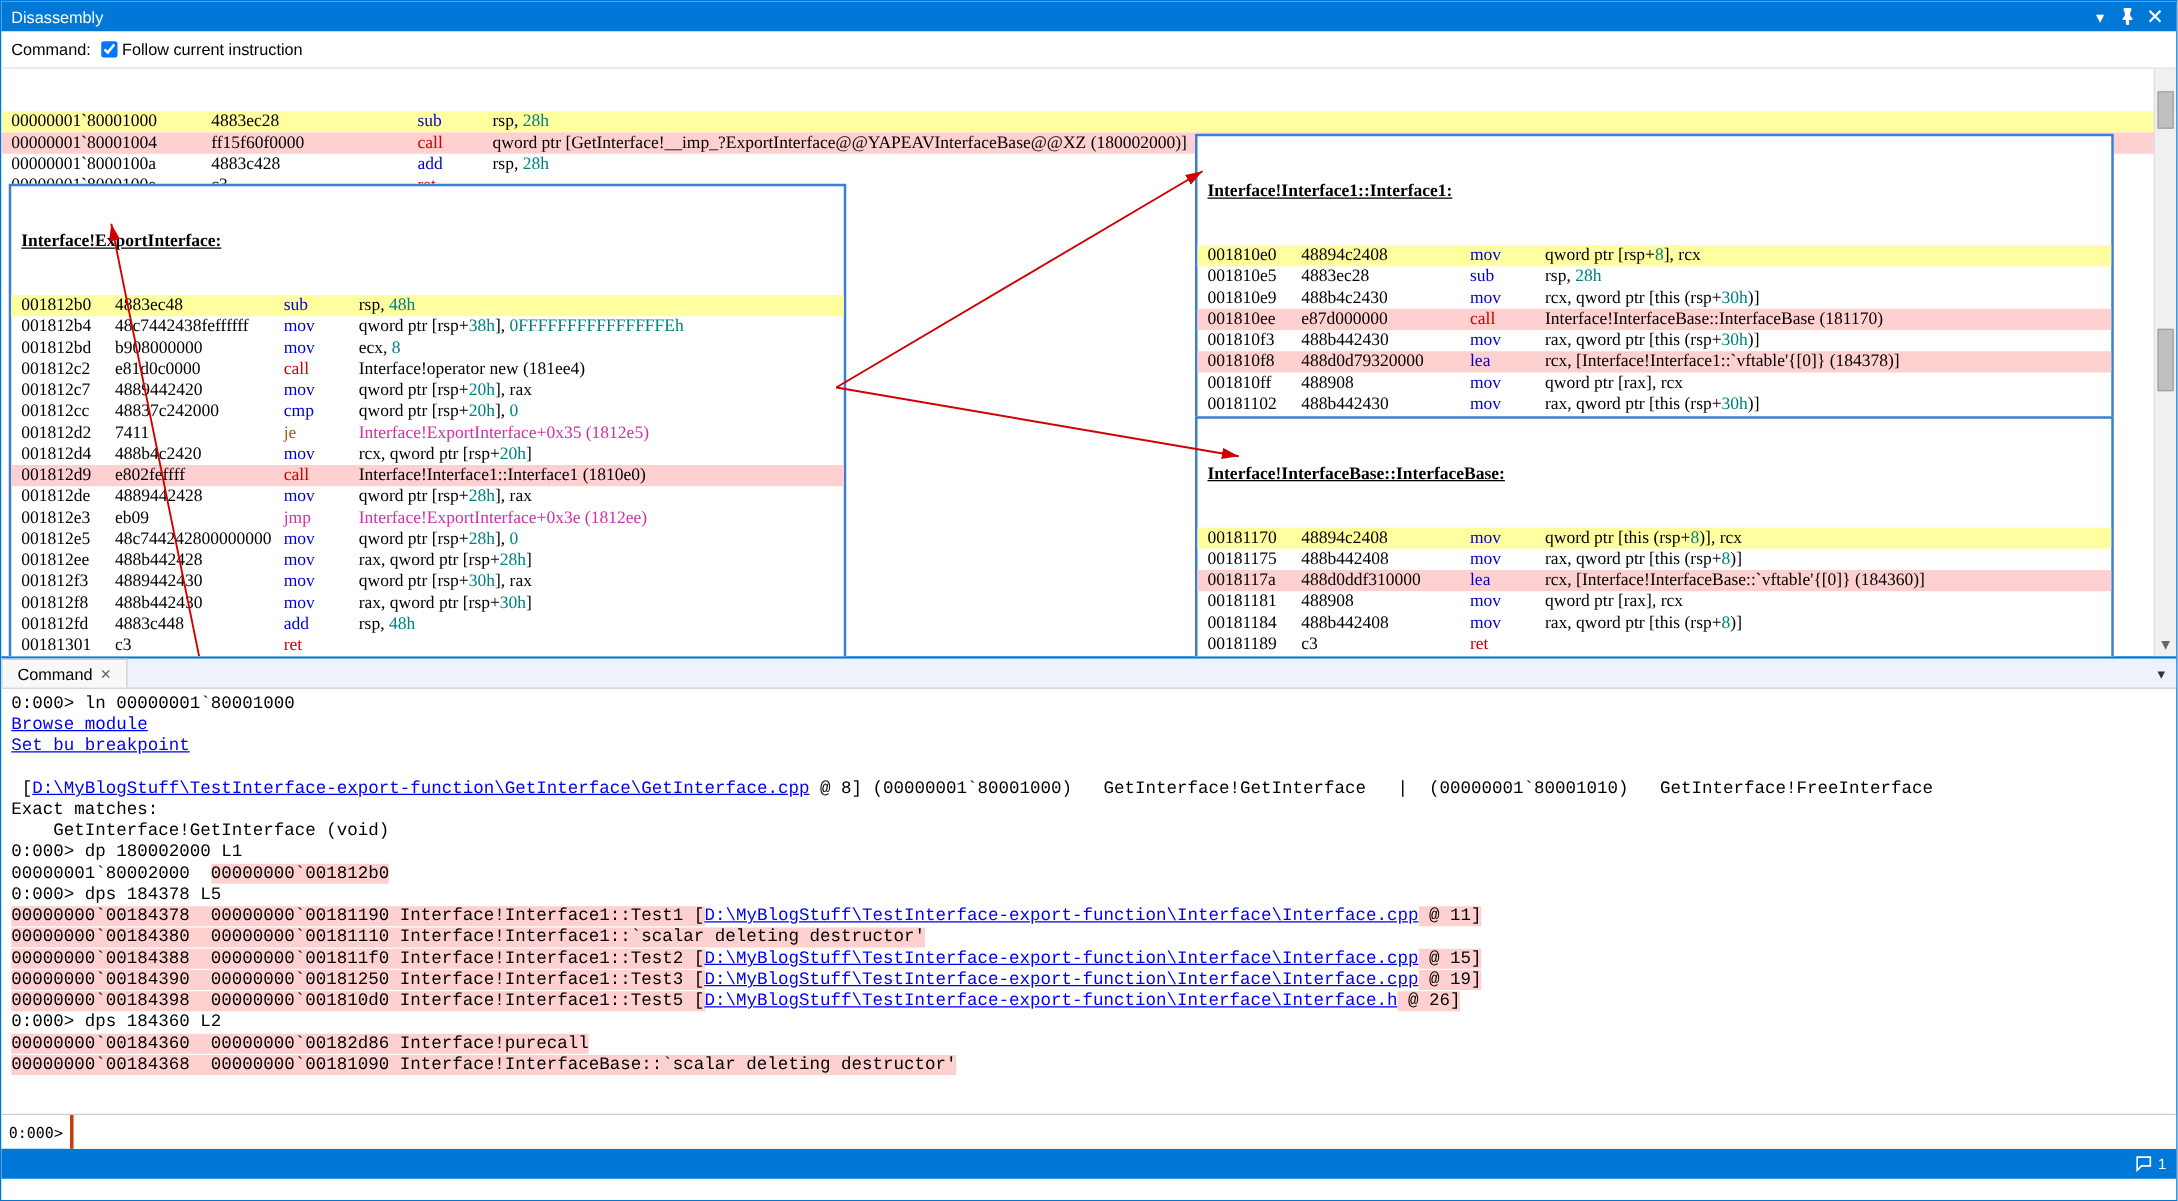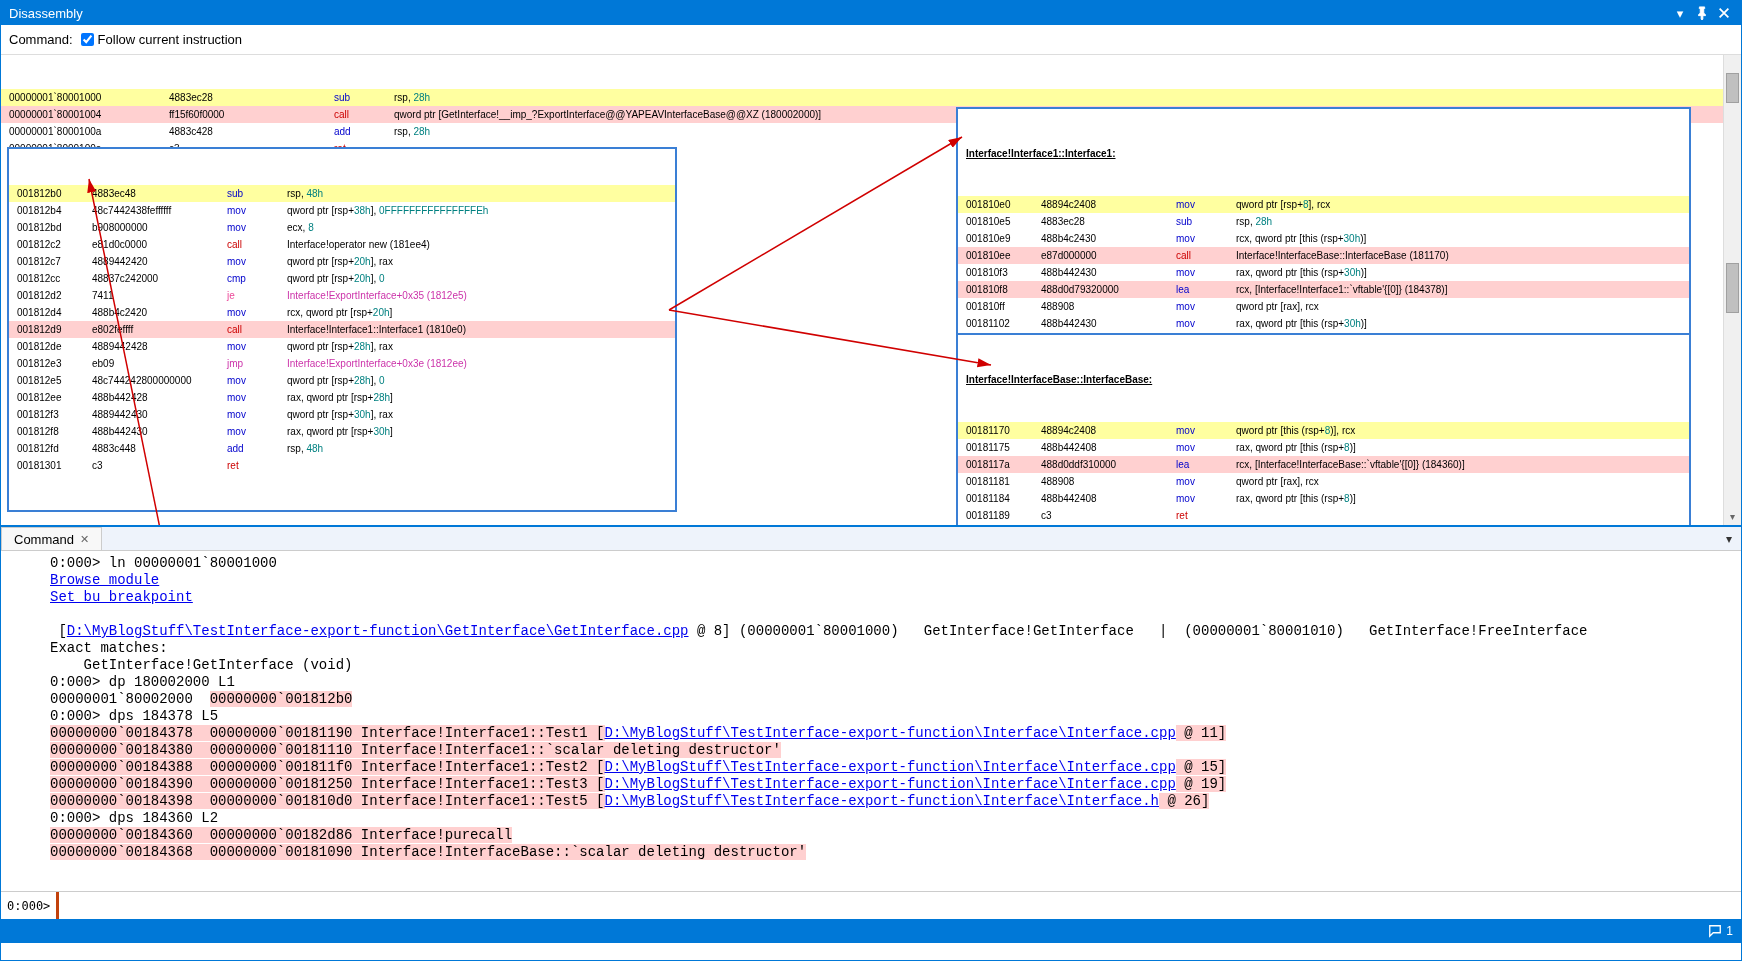--- a/index.html
+++ b/index.html
@@ -4,51 +4,51 @@
 <style>
 * { box-sizing: border-box; margin: 0; padding: 0; }
 body { font-family: "Segoe UI", Arial, sans-serif; font-size: 12px; background: #fff; width: 1742px; height: 961px; position: relative; overflow: hidden; border: 1px solid #0078d7; }
 .titlebar { background: #0078d7; color: #fff; height: 24px; display: flex; align-items: center; padding: 0 8px; font-size: 13px; }
 .titlebar .spacer { flex: 1; }
 .titlebar .wbtn { width: 18px; height: 18px; margin-left: 4px; display: flex; align-items: center; justify-content: center; cursor: pointer; }
 .addrbar { height: 30px; display: flex; align-items: center; padding: 4px 8px; border-bottom: 1px solid #ddd; gap: 8px; }
 .addrbar label { font-size: 13px; }
 .addrbar input[type=text] { width: 360px; height: 22px; border: 1px solid #7a9ec9; padding: 0 6px; font-family: inherit; font-size: 13px; color: #d08000; }
 .addrbar .follow { display: flex; align-items: center; gap: 4px; font-size: 13px; }
-.disasm-area { position: relative; height: 470px; font-family: Liberation Sans, sans-serif; font-size: 10px; line-height: 17px; white-space: pre; overflow: hidden; }
+.disasm-area { position: relative; height: 470px; font-family: Liberation Serif, serif; font-size: 14px; line-height: 17px; white-space: pre; overflow: hidden; }
 .scrollbar-v { position: absolute; right: 0; top: 0; bottom: 0; width: 18px; background: #f0f0f0; border-left: 1px solid #ddd; }
 .scrollbar-v .arrow { height: 18px; display: flex; align-items: center; justify-content: center; color: #666; cursor: pointer; }
 .scrollbar-v .track { position: absolute; top: 18px; bottom: 18px; left: 0; right: 0; }
 .scrollbar-v .thumb { position: absolute; left: 2px; right: 2px; top: 0; height: 30px; background: #c0c0c0; border: 1px solid #a0a0a0; }
 .scrollbar-v .handle { position: absolute; left: 2px; right: 2px; top: 190px; height: 50px; background: #c0c0c0; border: 1px solid #a0a0a0; }
 .row { display: flex; padding: 0 8px; }
 .row .addr { width: 160px; }
 .row .bytes { width: 165px; }
 .row .mnem { width: 60px; }
 .row .oper { flex: 1; }
 .row.hl-yellow { background: #ffffa0; }
 .row.hl-pink { background: #ffd0d0; }
 .mnem.blue { color: #0000cc; }
 .mnem.red { color: #cc0000; }
-.mnem.orange { color: #ec4899; }
+.mnem.orange { color: #a16207; }
 .mnem.pink { color: #cc33aa; }
 .box { position: absolute; border: 2px solid #3a7fd5; background: #fff; padding: 2px 0; }
 .box .fnhdr { padding: 0 8px; text-decoration: underline; font-weight: bold; }
 .box .row .addr { width: 75px; }
 .box .row .bytes { width: 135px; }
 .box.left { left: 6px; top: 92px; width: 670px; }
 .box.right1 { left: 955px; top: 52px; width: 735px; }
 .box.right2 { left: 955px; top: 278px; width: 735px; }
 svg.arrows { position: absolute; left: 0; top: 0; width: 100%; height: 100%; pointer-events: none; }
 .cmd-pane { border-top: 2px solid #0078d7; }
 .cmd-tabbar { height: 24px; background: #eef3fb; display: flex; align-items: stretch; border-bottom: 1px solid #ccc; position: relative; }
 .cmd-tab { padding: 3px 12px; background: #f8f8f8; border: 1px solid #ccc; border-bottom: none; display: flex; align-items: center; gap: 6px; font-size: 13px; }
 .cmd-tab .x { color: #666; cursor: pointer; font-size: 11px; }
 .cmd-tabbar .dd { position: absolute; right: 4px; top: 4px; width: 16px; height: 16px; display: flex; align-items: center; justify-content: center; cursor: pointer; color: #333; }
-.cmd-body { height: 340px; overflow: auto; padding: 4px 8px; font-family: Consolas, "Courier New", monospace; font-size: 14px; line-height: 17px; white-space: pre; margin-left: 41px; }
+.cmd-body { height: 340px; overflow: auto; padding: 4px 8px; font-family: Consolas, "Courier New", monospace; font-size: 14px; line-height: 17px; white-space: pre; }
 .cmd-body a { color: #0000ee; text-decoration: underline; }
 .cmd-body .hl-pink { background: #ffd0d0; display: inline; }
 .cmd-input { display: flex; border-top: 1px solid #ccc; height: 28px; align-items: center; }
 .cmd-input .prompt { padding: 0 6px; font-family: Consolas, monospace; font-size: 12px; border-right: 3px solid #c2410c; height: 100%; display: flex; align-items: center; }
 .cmd-input input { flex: 1; border: none; height: 100%; padding: 0 6px; font-family: Consolas, monospace; font-size: 14px; outline: none; }
 .statusbar { height: 24px; background: #0078d7; display: flex; align-items: center; justify-content: flex-end; padding: 0 8px; color: #fff; }
 .statusbar .item { display: flex; align-items: center; gap: 4px; margin-left: 12px; }
 .icon-svg { width: 14px; height: 14px; fill: #fff; stroke: #fff; }
 </style>
 </head>
@@ -75,20 +75,21 @@
   <div class="follow">
     <input type="checkbox" checked="" style="">
     <span>Follow current instruction</span>
   </div>
 </div>
 
 <div class="disasm-area">
   <div id="top-rows"><div class="row hl-yellow"><span class="addr">00000001`80001000</span><span class="bytes">4883ec28</span><span class="mnem blue">sub</span><span class="oper">rsp, <span style="color:#008080">28h</span></span></div><div class="row hl-pink"><span class="addr">00000001`80001004</span><span class="bytes">ff15f60f0000</span><span class="mnem red">call</span><span class="oper">qword ptr [GetInterface!__imp_?ExportInterface@@YAPEAVInterfaceBase@@XZ (180002000)]</span></div><div class="row"><span class="addr">00000001`8000100a</span><span class="bytes">4883c428</span><span class="mnem blue">add</span><span class="oper">rsp, <span style="color:#008080">28h</span></span></div><div class="row"><span class="addr">00000001`8000100e</span><span class="bytes">c3</span><span class="mnem red">ret</span><span class="oper"></span></div><div class="row"><span class="addr">00000001`8000100f</span><span class="bytes">cc</span><span class="mnem blue">int</span><span class="oper">    <span style="color:#008080">3</span></span></div></div>
 
   <div class="box left">
+    <div class="fnhdr">Interface!ExportInterface:</div>
     <div id="box-left-rows"><div class="row hl-yellow"><span class="addr" style="width:75px">001812b0</span><span class="bytes" style="width:135px">4883ec48</span><span class="mnem blue">sub</span><span class="oper">rsp, <span style="color:#008080">48h</span></span></div><div class="row"><span class="addr" style="width:75px">001812b4</span><span class="bytes" style="width:135px">48c7442438feffffff</span><span class="mnem blue">mov</span><span class="oper">qword ptr [rsp+<span style="color:#008080">38h</span>], <span style="color:#008080">0FFFFFFFFFFFFFFFEh</span></span></div><div class="row"><span class="addr" style="width:75px">001812bd</span><span class="bytes" style="width:135px">b908000000</span><span class="mnem blue">mov</span><span class="oper">ecx, <span style="color:#008080">8</span></span></div><div class="row"><span class="addr" style="width:75px">001812c2</span><span class="bytes" style="width:135px">e81d0c0000</span><span class="mnem red">call</span><span class="oper">Interface!operator new (181ee4)</span></div><div class="row"><span class="addr" style="width:75px">001812c7</span><span class="bytes" style="width:135px">4889442420</span><span class="mnem blue">mov</span><span class="oper">qword ptr [rsp+<span style="color:#008080">20h</span>], rax</span></div><div class="row"><span class="addr" style="width:75px">001812cc</span><span class="bytes" style="width:135px">48837c242000</span><span class="mnem blue">cmp</span><span class="oper">qword ptr [rsp+<span style="color:#008080">20h</span>], <span style="color:#008080">0</span></span></div><div class="row"><span class="addr" style="width:75px">001812d2</span><span class="bytes" style="width:135px">7411</span><span class="mnem orange">je</span><span class="oper"><span style="color:#cc33aa">Interface!ExportInterface+0x35 (1812e5)</span></span></div><div class="row"><span class="addr" style="width:75px">001812d4</span><span class="bytes" style="width:135px">488b4c2420</span><span class="mnem blue">mov</span><span class="oper">rcx, qword ptr [rsp+<span style="color:#008080">20h</span>]</span></div><div class="row hl-pink"><span class="addr" style="width:75px">001812d9</span><span class="bytes" style="width:135px">e802feffff</span><span class="mnem red">call</span><span class="oper">Interface!Interface1::Interface1 (1810e0)</span></div><div class="row"><span class="addr" style="width:75px">001812de</span><span class="bytes" style="width:135px">4889442428</span><span class="mnem blue">mov</span><span class="oper">qword ptr [rsp+<span style="color:#008080">28h</span>], rax</span></div><div class="row"><span class="addr" style="width:75px">001812e3</span><span class="bytes" style="width:135px">eb09</span><span class="mnem pink">jmp</span><span class="oper"><span style="color:#cc33aa">Interface!ExportInterface+0x3e (1812ee)</span></span></div><div class="row"><span class="addr" style="width:75px">001812e5</span><span class="bytes" style="width:135px">48c744242800000000</span><span class="mnem blue">mov</span><span class="oper">qword ptr [rsp+<span style="color:#008080">28h</span>], <span style="color:#008080">0</span></span></div><div class="row"><span class="addr" style="width:75px">001812ee</span><span class="bytes" style="width:135px">488b442428</span><span class="mnem blue">mov</span><span class="oper">rax, qword ptr [rsp+<span style="color:#008080">28h</span>]</span></div><div class="row"><span class="addr" style="width:75px">001812f3</span><span class="bytes" style="width:135px">4889442430</span><span class="mnem blue">mov</span><span class="oper">qword ptr [rsp+<span style="color:#008080">30h</span>], rax</span></div><div class="row"><span class="addr" style="width:75px">001812f8</span><span class="bytes" style="width:135px">488b442430</span><span class="mnem blue">mov</span><span class="oper">rax, qword ptr [rsp+<span style="color:#008080">30h</span>]</span></div><div class="row"><span class="addr" style="width:75px">001812fd</span><span class="bytes" style="width:135px">4883c448</span><span class="mnem blue">add</span><span class="oper">rsp, <span style="color:#008080">48h</span></span></div><div class="row"><span class="addr" style="width:75px">00181301</span><span class="bytes" style="width:135px">c3</span><span class="mnem red">ret</span><span class="oper"></span></div></div>
   </div>
 
   <div class="box right1">
     <div class="fnhdr">Interface!Interface1::Interface1:</div>
     <div id="box-right1-rows"><div class="row hl-yellow"><span class="addr" style="width:75px">001810e0</span><span class="bytes" style="width:135px">48894c2408</span><span class="mnem blue">mov</span><span class="oper">qword ptr [rsp+<span style="color:#008080">8</span>], rcx</span></div><div class="row"><span class="addr" style="width:75px">001810e5</span><span class="bytes" style="width:135px">4883ec28</span><span class="mnem blue">sub</span><span class="oper">rsp, <span style="color:#008080">28h</span></span></div><div class="row"><span class="addr" style="width:75px">001810e9</span><span class="bytes" style="width:135px">488b4c2430</span><span class="mnem blue">mov</span><span class="oper">rcx, qword ptr [this (rsp+<span style="color:#008080">30h</span>)]</span></div><div class="row hl-pink"><span class="addr" style="width:75px">001810ee</span><span class="bytes" style="width:135px">e87d000000</span><span class="mnem red">call</span><span class="oper">Interface!InterfaceBase::InterfaceBase (181170)</span></div><div class="row"><span class="addr" style="width:75px">001810f3</span><span class="bytes" style="width:135px">488b442430</span><span class="mnem blue">mov</span><span class="oper">rax, qword ptr [this (rsp+<span style="color:#008080">30h</span>)]</span></div><div class="row hl-pink"><span class="addr" style="width:75px">001810f8</span><span class="bytes" style="width:135px">488d0d79320000</span><span class="mnem blue">lea</span><span class="oper">rcx, [Interface!Interface1::`vftable'{[0]} (184378)]</span></div><div class="row"><span class="addr" style="width:75px">001810ff</span><span class="bytes" style="width:135px">488908</span><span class="mnem blue">mov</span><span class="oper">qword ptr [rax], rcx</span></div><div class="row"><span class="addr" style="width:75px">00181102</span><span class="bytes" style="width:135px">488b442430</span><span class="mnem blue">mov</span><span class="oper">rax, qword ptr [this (rsp+<span style="color:#008080">30h</span>)]</span></div><div class="row"><span class="addr" style="width:75px">00181107</span><span class="bytes" style="width:135px">4883c428</span><span class="mnem blue">add</span><span class="oper">rsp, <span style="color:#008080">28h</span></span></div><div class="row"><span class="addr" style="width:75px">0018110b</span><span class="bytes" style="width:135px">c3</span><span class="mnem red">ret</span><span class="oper"></span></div><div class="row"><span class="addr" style="width:75px">0018110c</span><span class="bytes" style="width:135px">cc</span><span class="mnem blue">int</span><span class="oper">    <span style="color:#008080">3</span></span></div></div>
   </div>
 
   <div class="box right2">
     <div class="fnhdr">Interface!InterfaceBase::InterfaceBase:</div>

